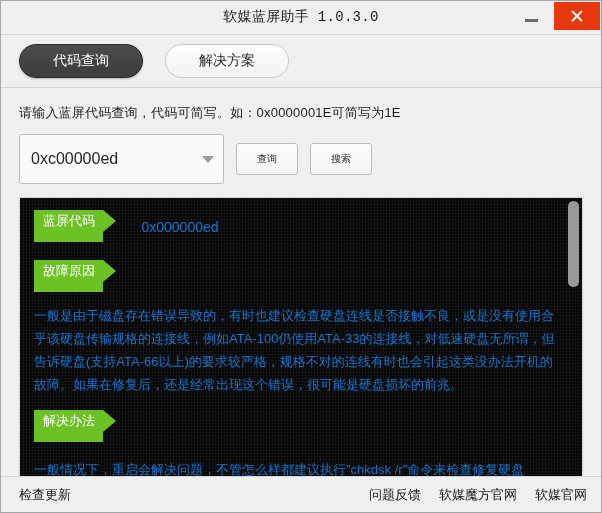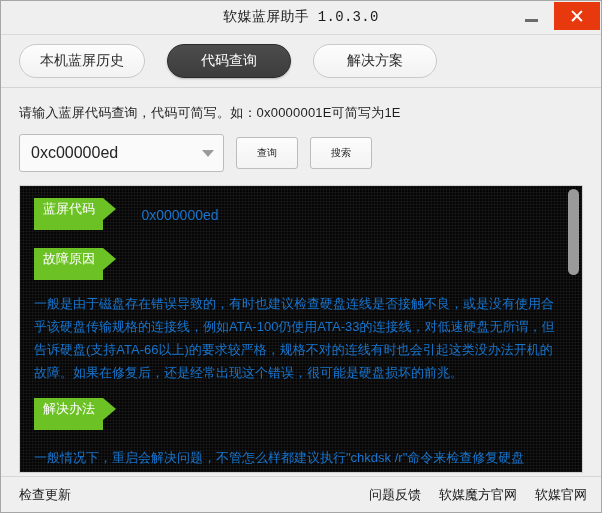--- a/index.html
+++ b/index.html
@@ -118,21 +118,21 @@
     letter-spacing: 0.2px;
   }
   #controls-row {
     display: flex;
     align-items: center;
     gap: 12px;
   }
   #combo {
     position: relative;
     width: 205px;
-    height: 38px;
+    height: 50px;
     background: #fafafa;
     border: 1px solid #bcbcbc;
     border-radius: 3px;
     box-sizing: border-box;
     display: flex;
     align-items: center;
     cursor: text;
   }
   #combo-value {
     padding-left: 11px;
@@ -289,23 +289,20 @@
       <div class="win-btn" id="btn-minimize">
         <span class="bar"></span>
       </div>
       <div class="win-btn" id="btn-close">
         <span>✕</span>
       </div>
     </div>
   </div>
 
   <div id="tabstrip">
-    <div class="tab inactive">
-      <span>本机蓝屏历史</span>
-    </div>
     <div class="tab active">
       <span>代码查询</span>
     </div>
     <div class="tab inactive">
       <span>解决方案</span>
     </div>
   </div>
 
   <div id="search-area">
     <div id="hint-text">请输入蓝屏代码查询，代码可简写。如：0x0000001E可简写为1E</div>

